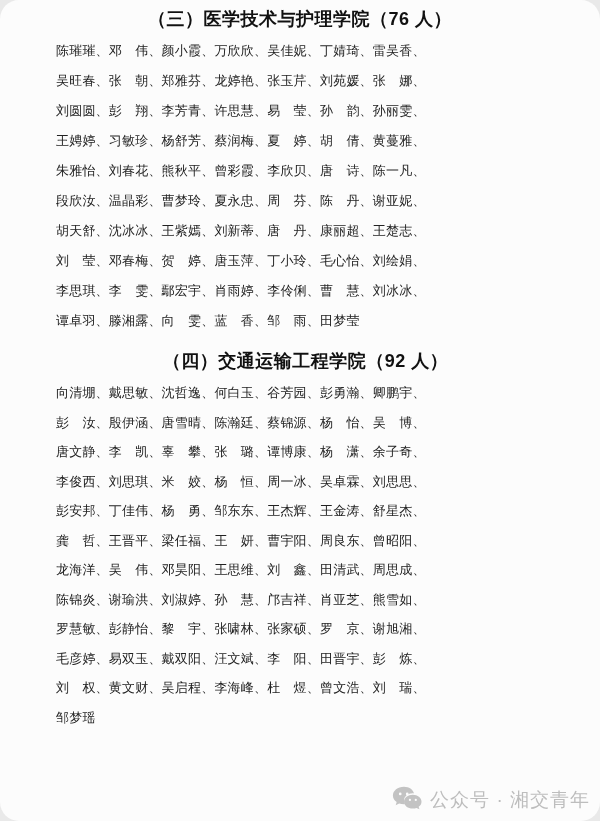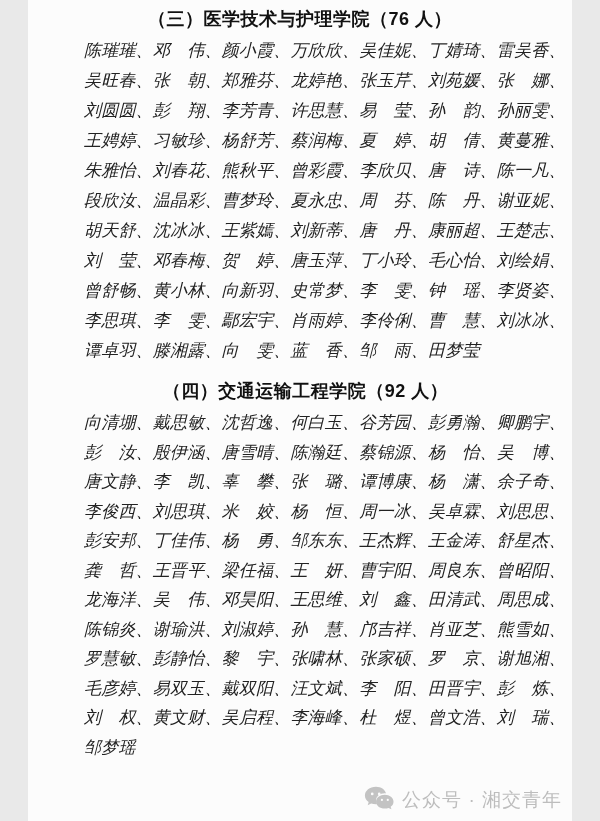--- a/index.html
+++ b/index.html
@@ -1,47 +1,47 @@
 <!DOCTYPE html>
 <html><head>
 <meta charset="utf-8">
 <style>
   html, body { margin: 0; padding: 0; }
   body { background: #e9e9e9; }
   .page {
     position: relative;
-    width: 544px;
+    width: 600px;
     height: 821px;
     margin: 0 auto;
     background: #fcfcfc;
     overflow: hidden;
     font-family: "Liberation Sans", sans-serif;
     color: #1f1f1f;
+    border-radius: 19px;
   }
   .inner { padding-top: 6px; }
   .section-title {
     margin: 0;
     text-align: center;
     font-size: 18px;
     line-height: 26px;
     font-weight: 700;
     color: #111;
     letter-spacing: 0.5px;
   }
   .title-2 { margin-top: 12px; padding-left: 11px; }
   .names { margin-top: 4px; }
   .name-row {
     padding-left: 56px;
     padding-right: 8px;
-    font-size: 17px;
+    font-size: 13px;
     line-height: 30px;
     letter-spacing: 0.2px;
     white-space: nowrap;
     color: #222;
-    font-style: italic;
   }
   .names-2 .name-row { line-height: 29.5px; }
   .watermark {
     position: absolute;
     right: 10px;
     bottom: 8px;
     display: flex;
     align-items: center;
     gap: 6px;
     color: #bdbdbd;
@@ -61,21 +61,20 @@
     <h2 class="section-title">（三）医学技术与护理学院（76 人）</h2>
     <div class="names names-1">
       <div class="name-row">陈璀璀、邓　伟、颜小霞、万欣欣、吴佳妮、丁婧琦、雷吴香、</div>
       <div class="name-row">吴旺春、张　朝、郑雅芬、龙婷艳、张玉芹、刘苑媛、张　娜、</div>
       <div class="name-row">刘圆圆、彭　翔、李芳青、许思慧、易　莹、孙　韵、孙丽雯、</div>
       <div class="name-row">王娉婷、习敏珍、杨舒芳、蔡润梅、夏　婷、胡　倩、黄蔓雅、</div>
       <div class="name-row">朱雅怡、刘春花、熊秋平、曾彩霞、李欣贝、唐　诗、陈一凡、</div>
       <div class="name-row">段欣汝、温晶彩、曹梦玲、夏永忠、周　芬、陈　丹、谢亚妮、</div>
       <div class="name-row">胡天舒、沈冰冰、王紫嫣、刘新蒂、唐　丹、康丽超、王楚志、</div>
       <div class="name-row">刘　莹、邓春梅、贺　婷、唐玉萍、丁小玲、毛心怡、刘绘娟、</div>
-      <div class="name-row">曾舒畅、黄小林、向新羽、史常梦、李　雯、钟　瑶、李贤姿、</div>
       <div class="name-row">李思琪、李　雯、鄢宏宇、肖雨婷、李伶俐、曹　慧、刘冰冰、</div>
       <div class="name-row">谭卓羽、滕湘露、向　雯、蓝　香、邹　雨、田梦莹</div>
     </div>
 
     <h2 class="section-title title-2">（四）交通运输工程学院（92 人）</h2>
     <div class="names names-2">
       <div class="name-row">向清堋、戴思敏、沈哲逸、何白玉、谷芳园、彭勇瀚、卿鹏宇、</div>
       <div class="name-row">彭　汝、殷伊涵、唐雪晴、陈瀚廷、蔡锦源、杨　怡、吴　博、</div>
       <div class="name-row">唐文静、李　凯、辜　攀、张　璐、谭博康、杨　潇、余子奇、</div>
       <div class="name-row">李俊西、刘思琪、米　姣、杨　恒、周一冰、吴卓霖、刘思思、</div>

